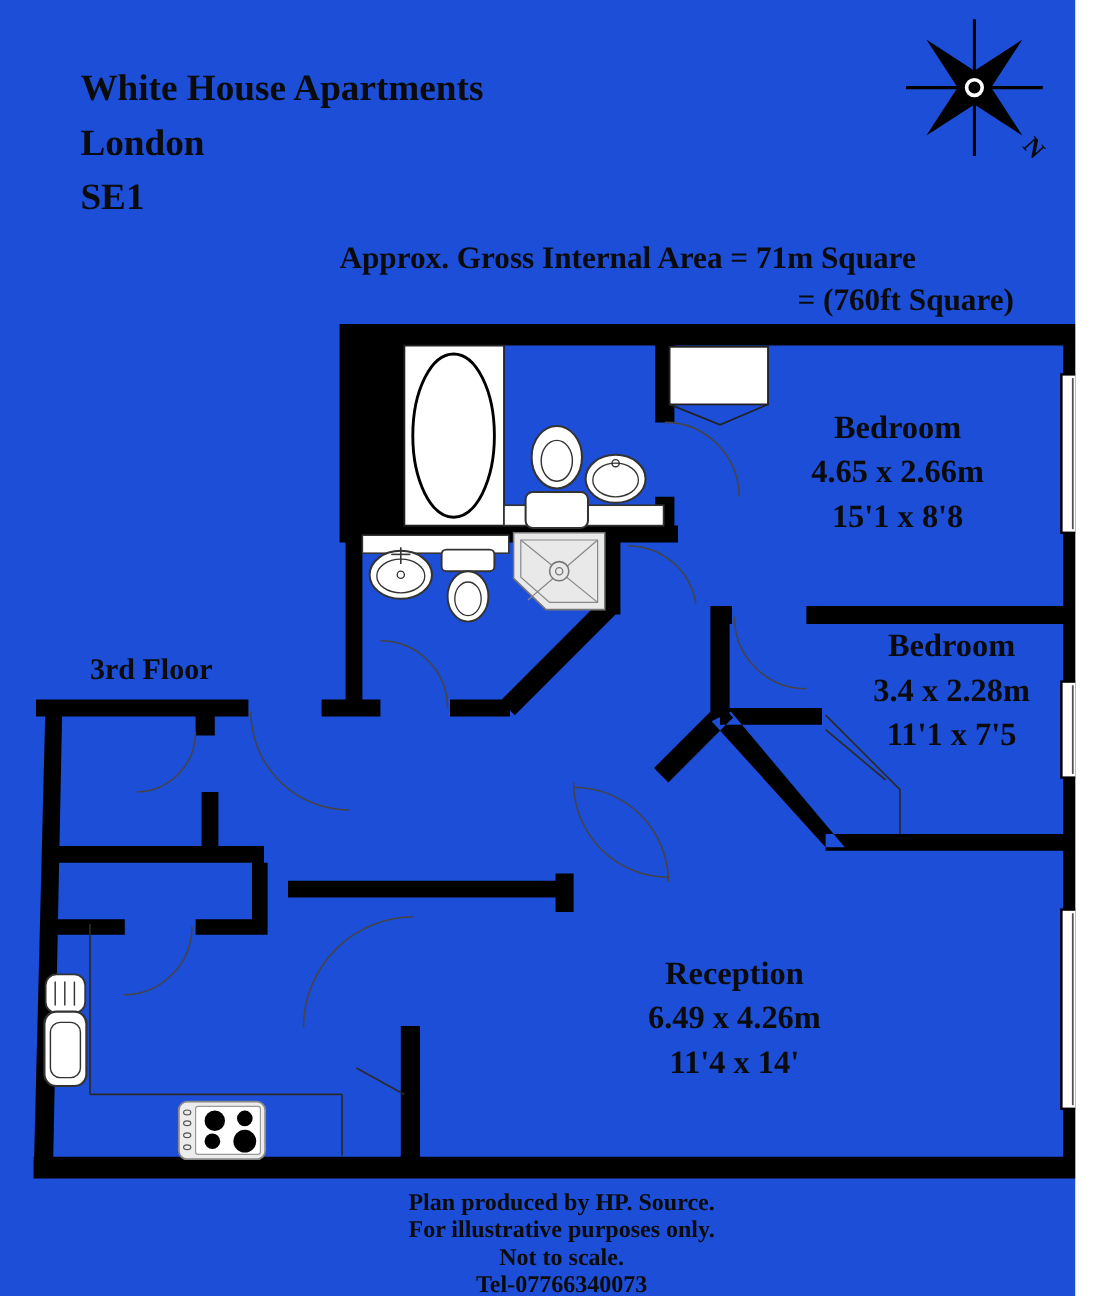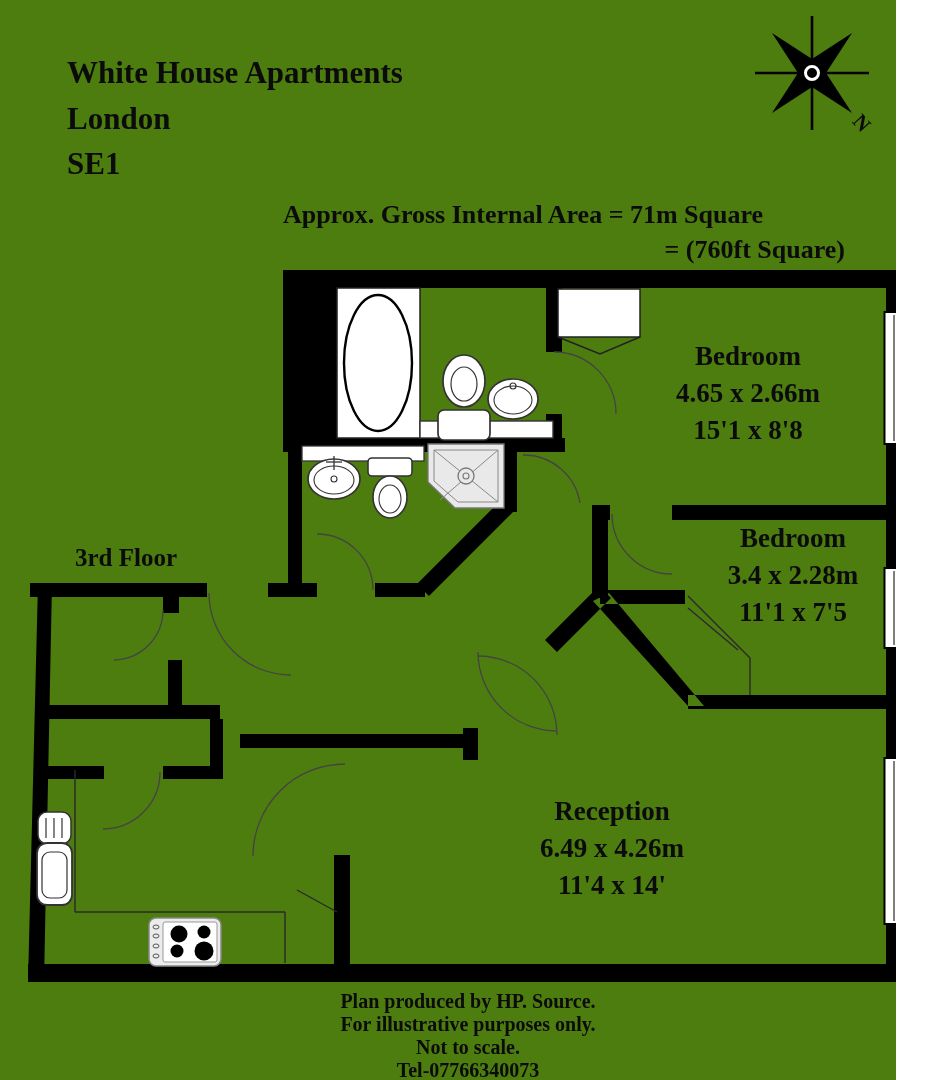--- a/index.html
+++ b/index.html
@@ -1,16 +1,16 @@
 <!DOCTYPE html>
 <html><head>
 <meta charset="utf-8">
 <style>
   html,body{margin:0;padding:0;background:#fff;}
-  .page{position:relative;width:896px;height:1080px;background:#4d7c0f;overflow:hidden;}
+  .page{position:relative;width:896px;height:1080px;background:#1d4ed8;overflow:hidden;}
   svg{position:absolute;top:0;left:0;}
   svg text{font-family:"Liberation Serif", serif;font-weight:bold;fill:#0b0b0b;}
   .t-title{font-size:31px;}
   .t-area{font-size:26px;}
   .t-floor{font-size:25px;}
   .t-room{font-size:27px;}
   .t-foot{font-size:20px;}
   .t-north{font-size:21px;}
   .wall{fill:#000;stroke:none;}
   .thin{stroke:#2a2a2a;stroke-width:1.4;fill:none;}

